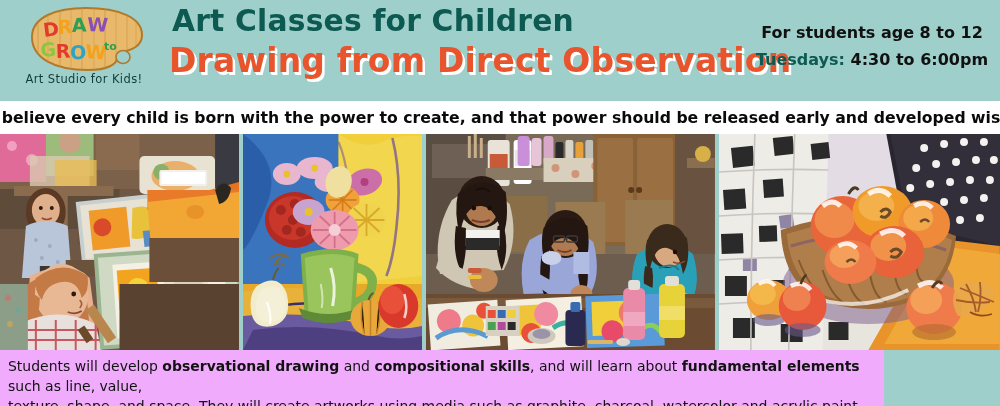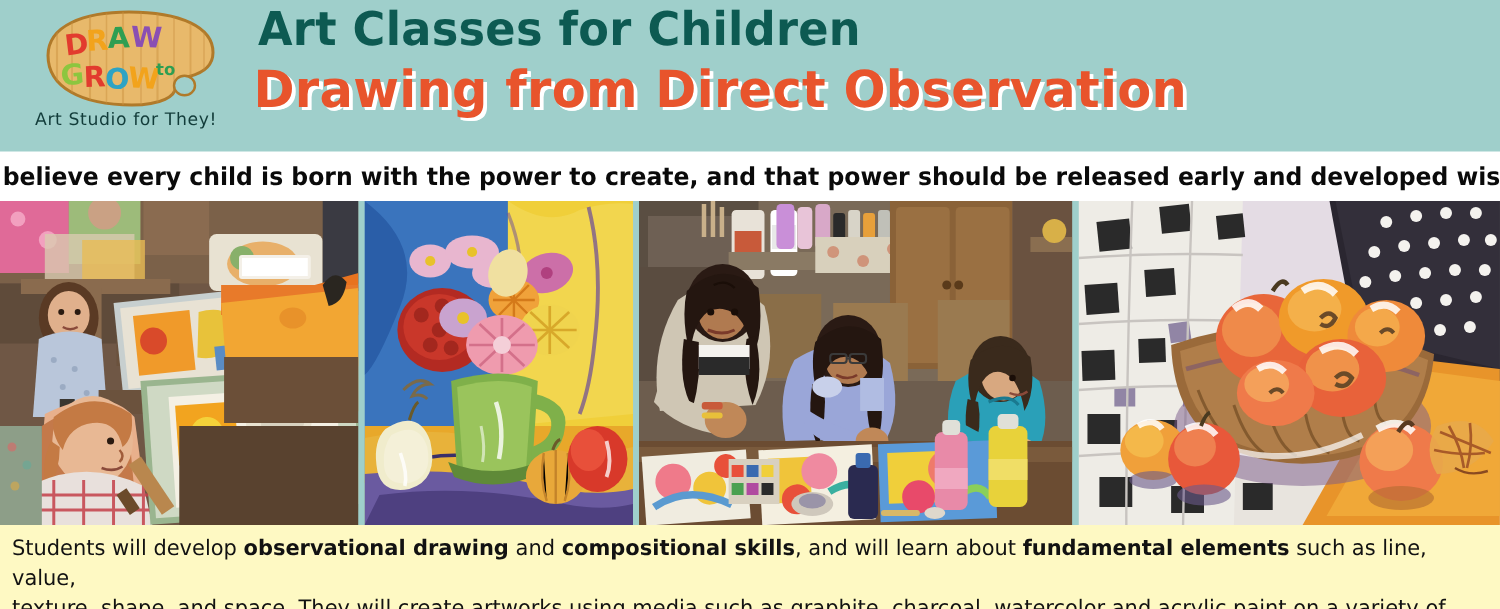--- a/index.html
+++ b/index.html
@@ -68,21 +68,21 @@
   .strip{position:absolute;left:0;top:134px;width:1000px;height:216px;display:flex;gap:4px;background:#9fcfcb;}
   .photo{position:relative;height:216px;overflow:hidden;}
   .p1{width:240px;}
   .p2{width:180px;}
   .p3{width:290px;}
   .p4{width:282px;}
   .photo svg{display:block;width:100%;height:100%;}
 
   
   .bottom{
-    position:absolute;left:0;top:350px;width:1000px;height:56px;background:#fef9c3;
+    position:absolute;left:0;top:350px;width:884px;height:56px;background:#f0abfc;
     padding:6px 8px 0 8px;box-sizing:border-box;
   }
   .bottom p{
     margin:0;font-family:"DejaVu Sans", sans-serif;
     font-size:14.2px;line-height:20px;color:#121212;text-align:left;
     transform:scaleX(.985);transform-origin:left center;
   }
   .bottom b{font-weight:bold;}
 </style>
 </head>
@@ -129,28 +129,34 @@
 
           <g font-family="DejaVu Sans, sans-serif" font-weight="bold" font-size="19">
             <text x="33" y="53" fill="#8cc63f" transform="rotate(-5 33 53)">G</text>
             <text x="48" y="54" fill="#e23b2e" transform="rotate(-2 48 54)">R</text>
             <text x="62" y="55" fill="#2ea3c4" transform="rotate(1 62 55)">O</text>
             <text x="77" y="54" fill="#f2a31c" transform="rotate(4 77 54)">W</text>
           </g>
           <text x="96" y="46" font-family="DejaVu Sans, sans-serif" font-weight="bold" font-size="11" fill="#2e9e52">to</text>
         </svg>
       </div>
-      <div class="logo-tagline">Art Studio for They!</div>
+      <div class="logo-tagline">Art Studio for Kids!</div>
     </div>
 
     <div class="title-center">
       <div class="title-line1">Art Classes for Children</div>
       <div class="title-line2">Drawing from Direct Observation</div>
     </div>
 
+    <div class="info-right">
+      <div class="info-line1">For students age 8 to 12</div>
+      <div class="info-line2">
+        <span class="day">Tuesdays:</span><span> 4:30 to 6:00pm</span>
+      </div>
+    </div>
   </div>
 
   <div class="tagline-band">
     <div class="tagline-text">We believe every child is born with the power to create, and that power should be released early and developed wisely.</div>
   </div>
 
   <div class="strip">
 
     <div class="photo p1">
       <svg viewBox="0 0 240 216" preserveAspectRatio="none">

